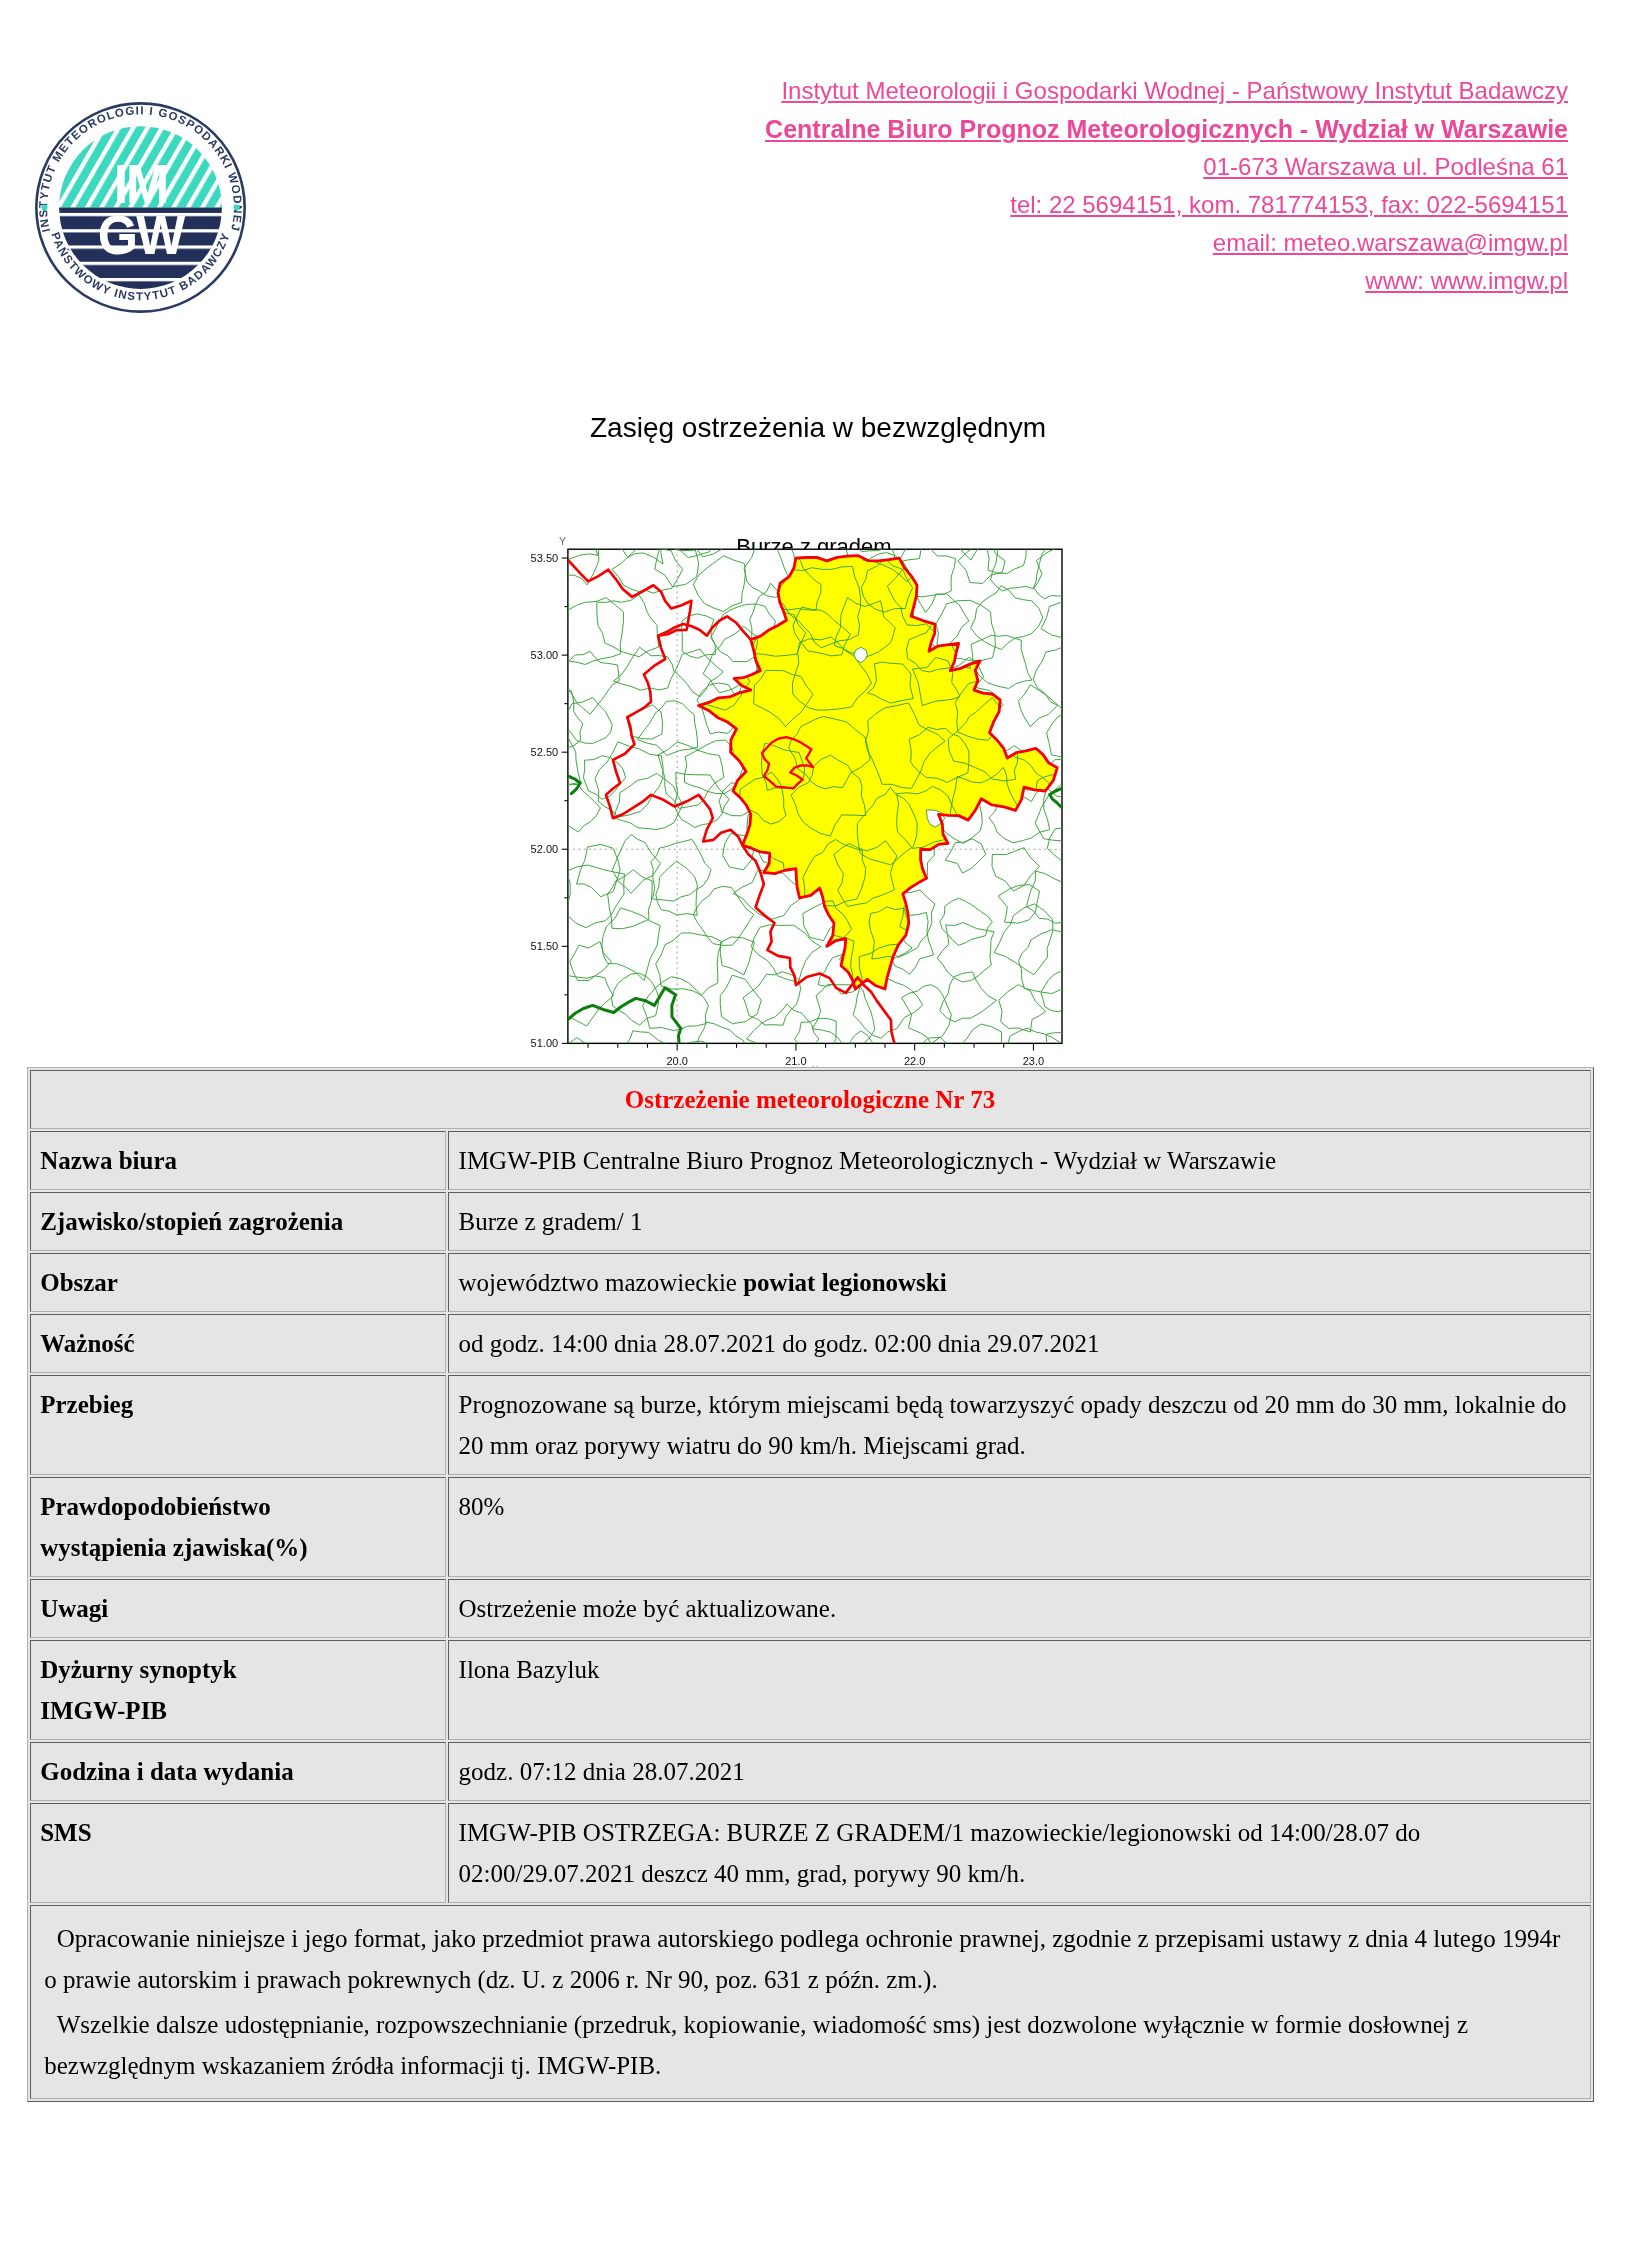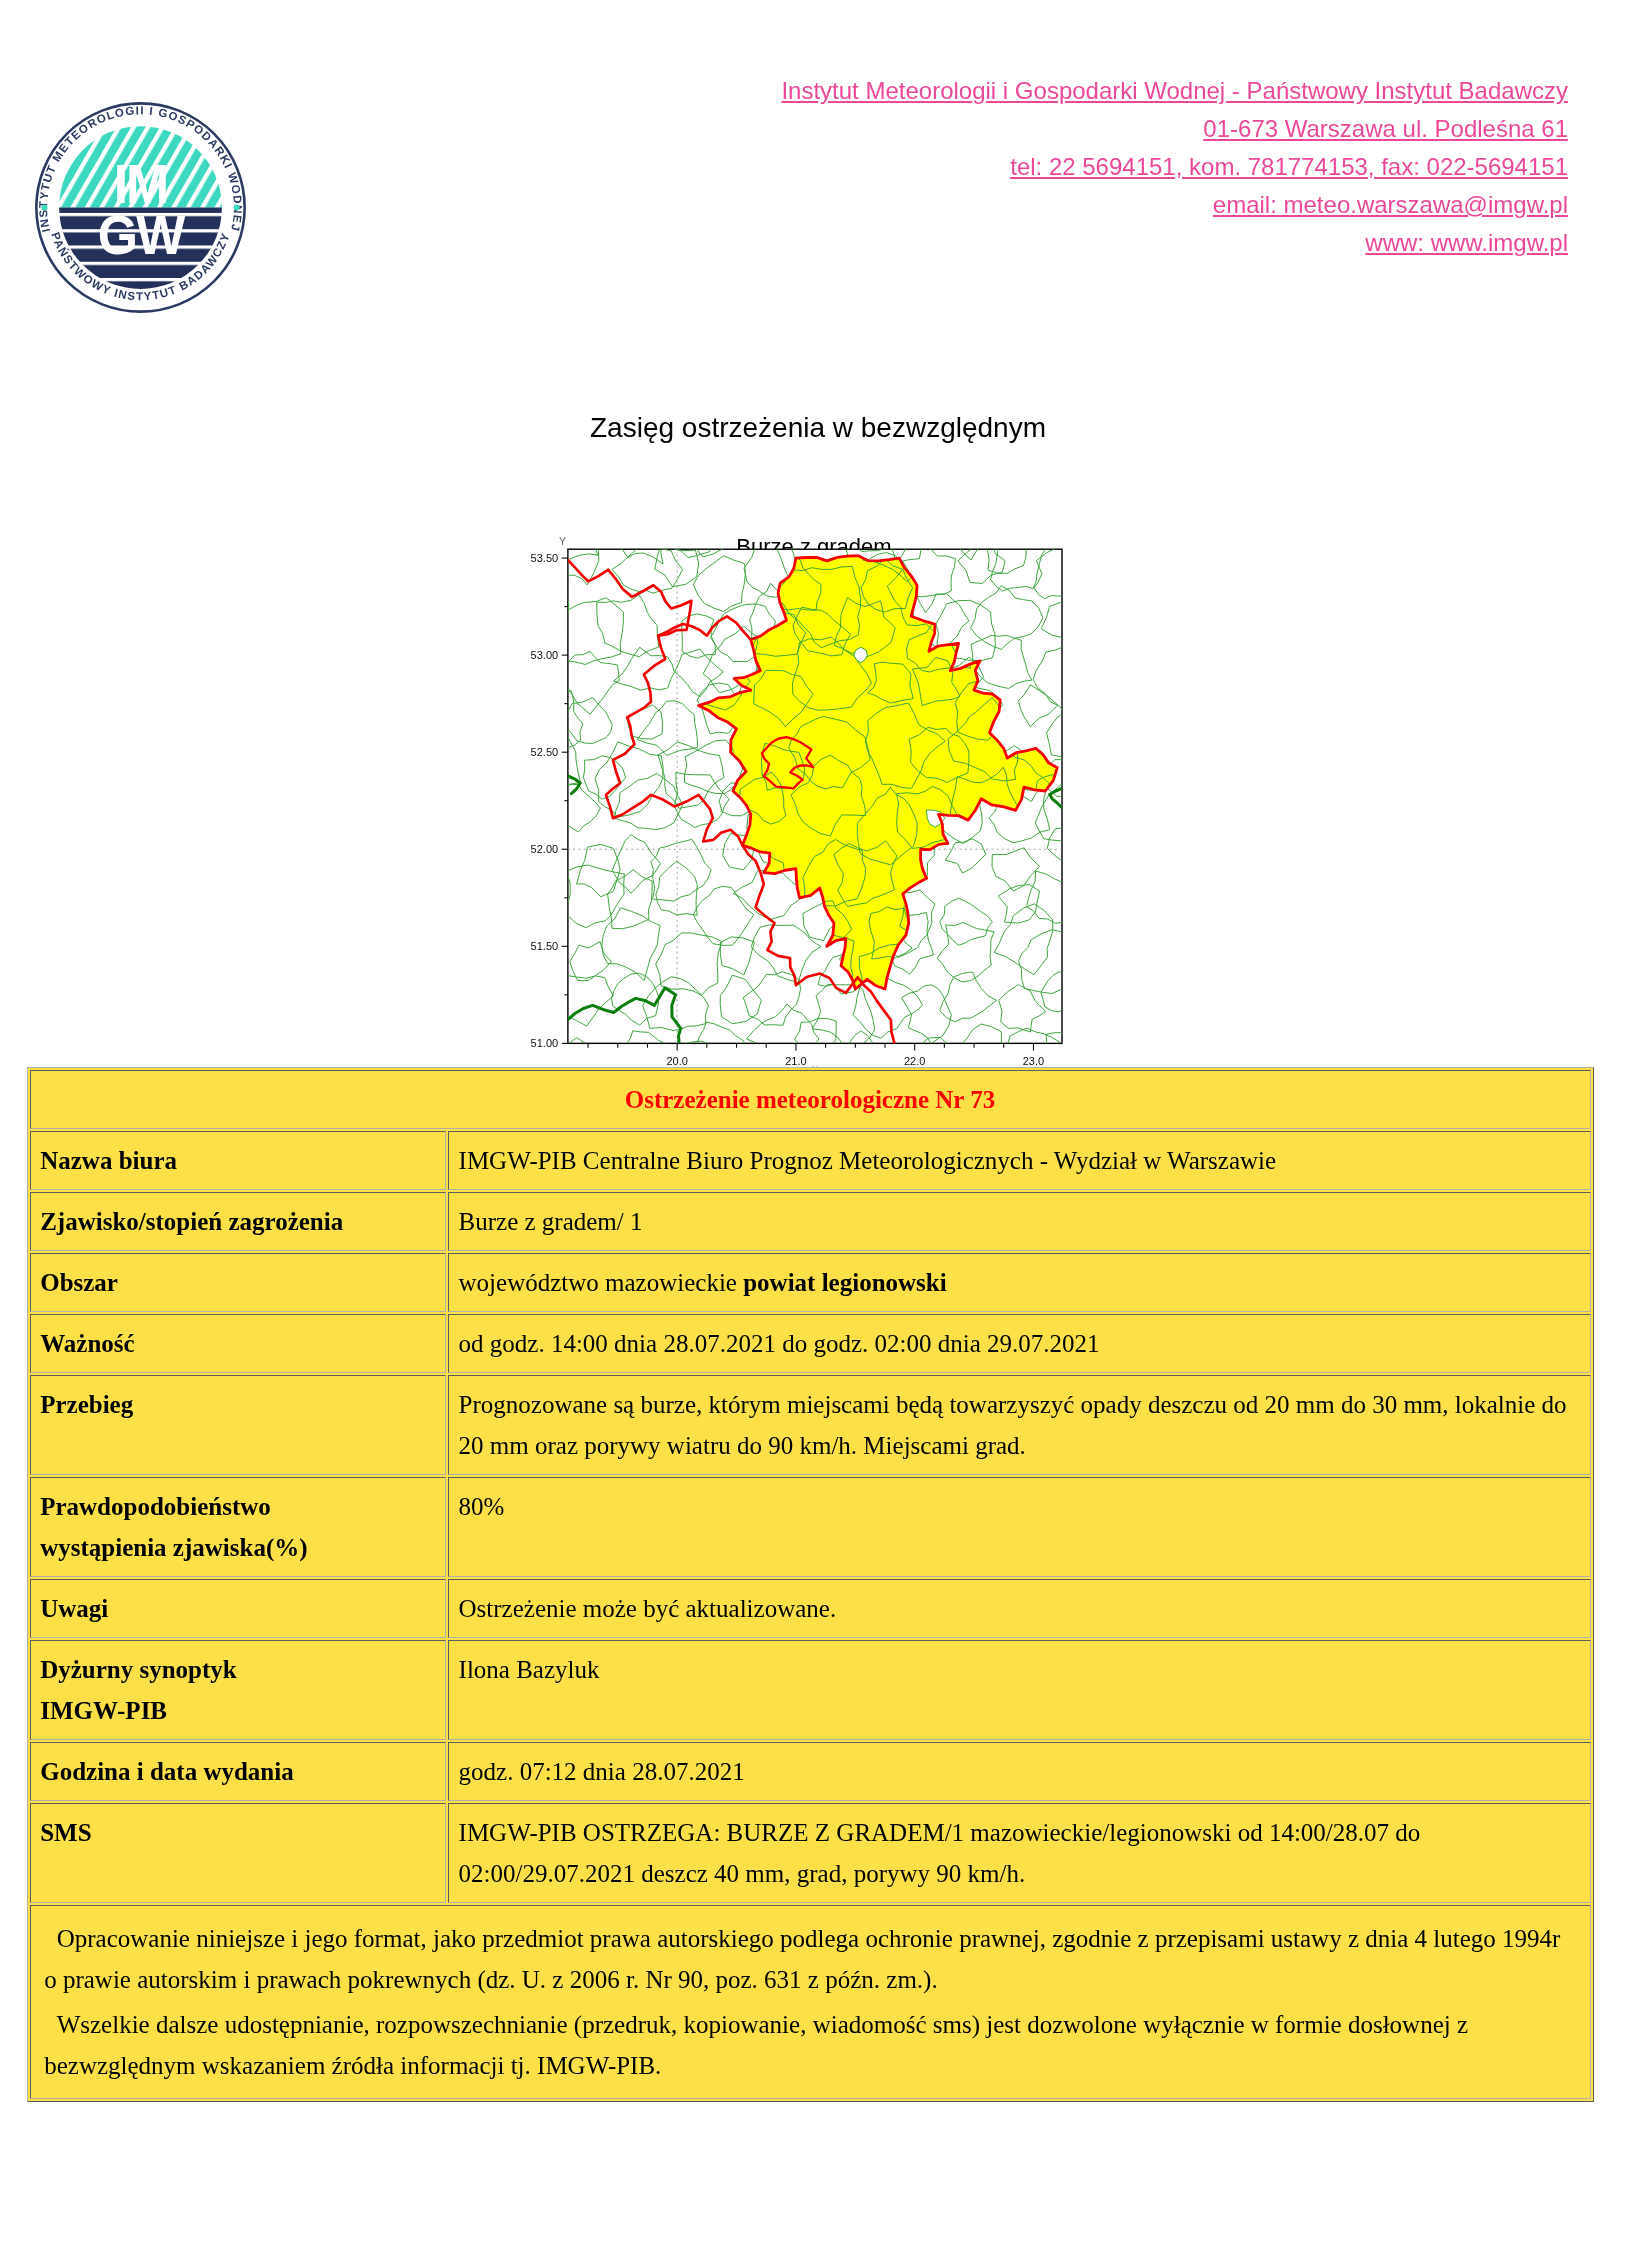--- a/index.html
+++ b/index.html
@@ -36,21 +36,21 @@
 
   
   .ring-text{font-family:"Liberation Sans",sans-serif;font-size:10.6px;font-weight:bold;
              fill:#2b3a63;letter-spacing:1.1px;}
   .monogram{font-family:"Liberation Sans",sans-serif;font-weight:bold;font-size:52px;
             fill:#ffffff;letter-spacing:-2px;}
 
   
   .warning-table{position:absolute;left:26.5px;top:1067px;width:1567px;
                  border-collapse:separate;border-spacing:2.6px;
-                 border:1.8px outset #b0b0b0;background:#fde047;
+                 border:1.8px outset #b0b0b0;background:#e5e5e5;
                  font-family:"Liberation Serif",serif;color:#000;}
   .warning-table td{border:1.8px inset #b0b0b0;padding:8px 9.7px;vertical-align:top;
                     font-size:25px;line-height:41px;}
   .title-cell{text-align:center;font-weight:bold;color:#ff0000;font-size:29px;
               line-height:42px;padding:11.5px 8.8px;}
   .label-cell{font-weight:bold;white-space:pre-line;width:395px;}
   .value-bold{font-weight:bold;}
   .footer-cell{line-height:39px;}
   .footer-cell p{margin:4px;white-space:pre-wrap;}
 </style>
@@ -87,20 +87,21 @@
   </text>
   <text class="ring-text">
     <textPath href="#arcBottom" startOffset="50%" text-anchor="middle">PAŃSTWOWY INSTYTUT BADAWCZY</textPath>
   </text>
   <circle cx="11.5" cy="100" r="2.8" fill="#3cd9c0"></circle>
   <circle cx="188.5" cy="100" r="2.8" fill="#3cd9c0"></circle>
 </svg>
 
 <div class="header-text">
   <div>Instytut Meteorologii i Gospodarki Wodnej - Państwowy Instytut Badawczy</div>
+  <div class="hl-bold">Centralne Biuro Prognoz Meteorologicznych - Wydział w Warszawie</div>
   <div>01-673 Warszawa ul. Podleśna 61</div>
   <div>tel: 22 5694151, kom. 781774153, fax: 022-5694151</div>
   <div>email: meteo.warszawa@imgw.pl</div>
   <div>www: www.imgw.pl</div>
 </div>
 
 <div class="page-title">Zasięg ostrzeżenia w bezwzględnym</div>
 <div class="map-subtitle">Burze z gradem</div>
 
 <svg class="map-svg" width="572" height="540" viewBox="0 0 648 612">

